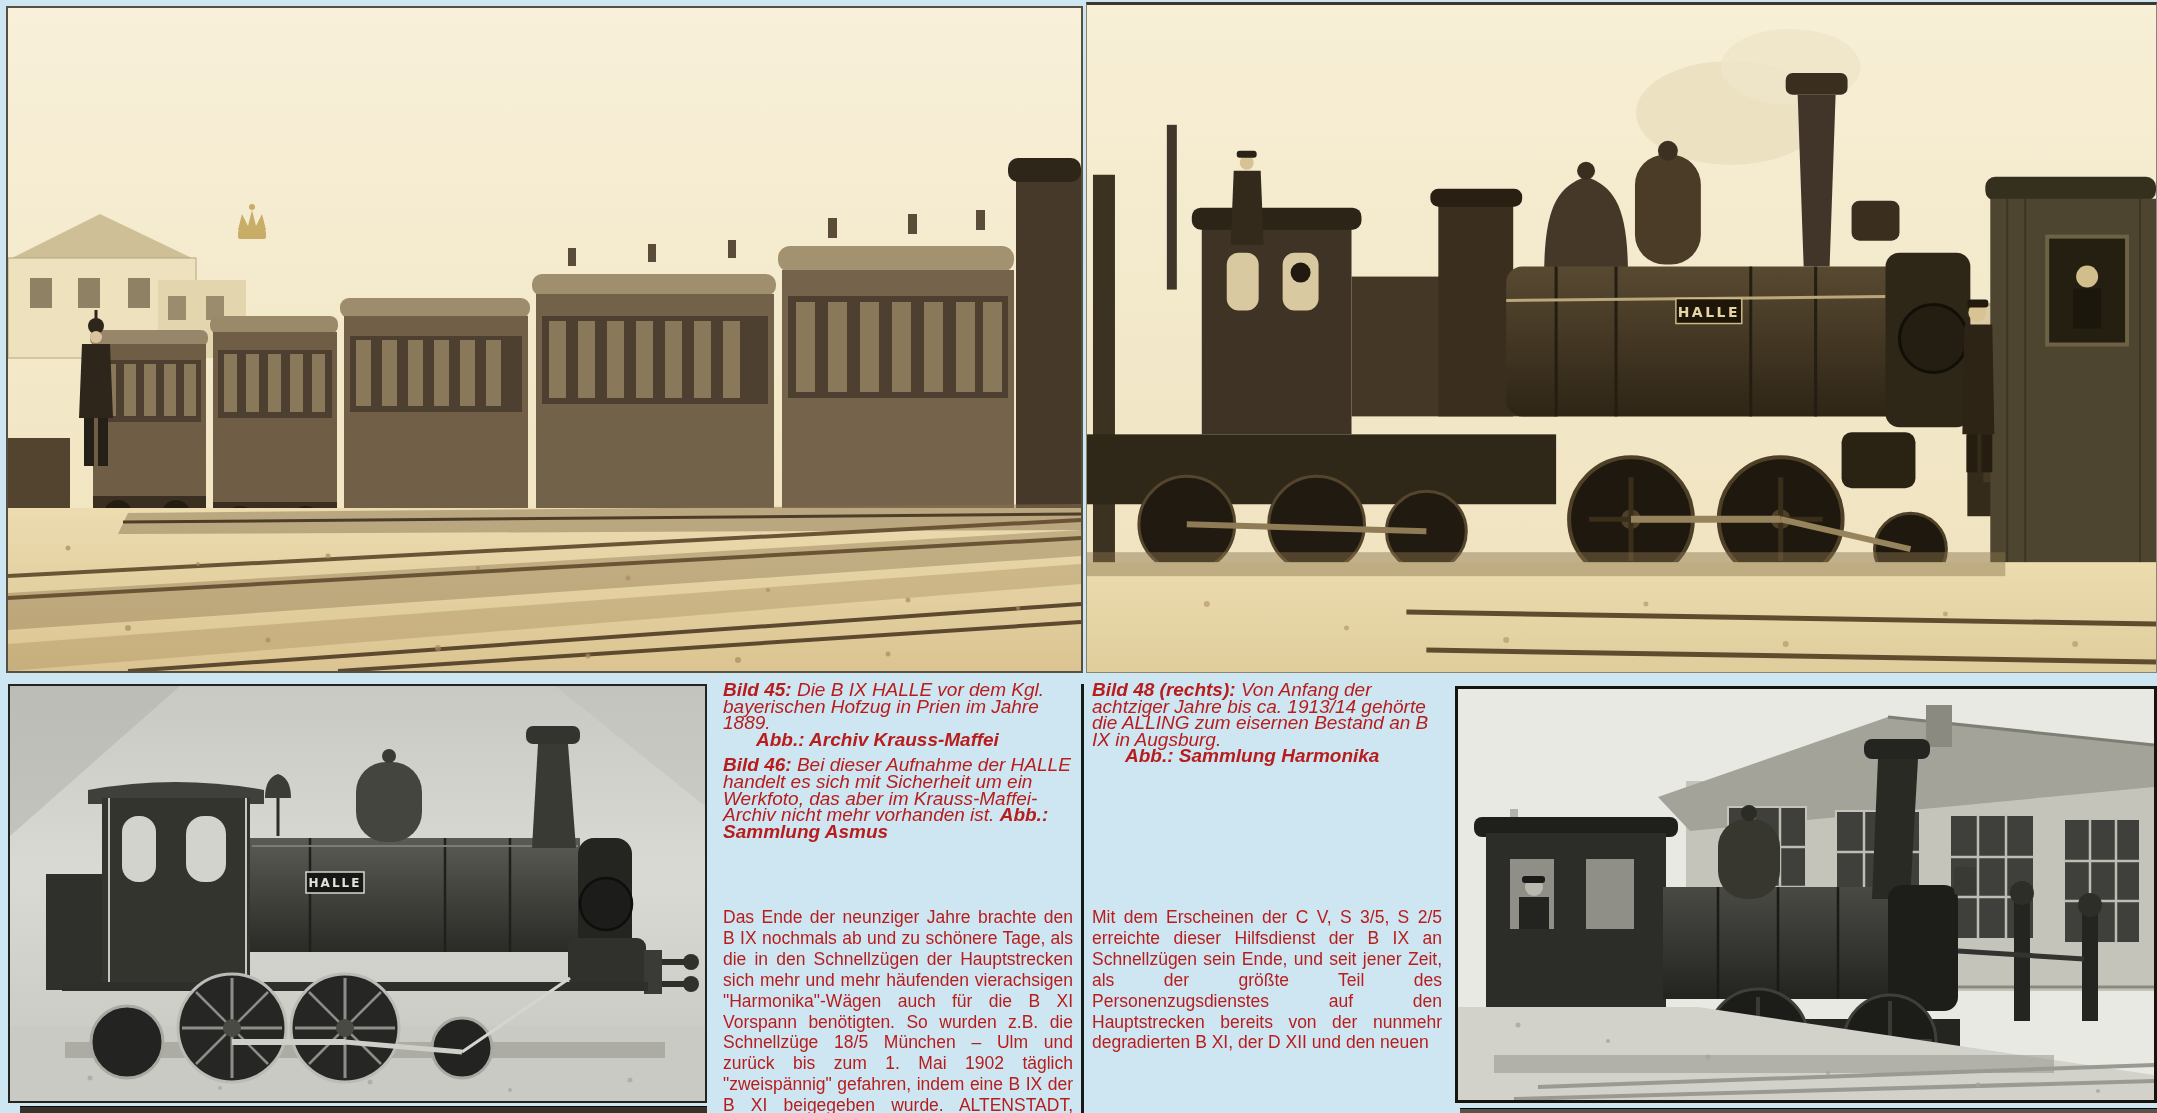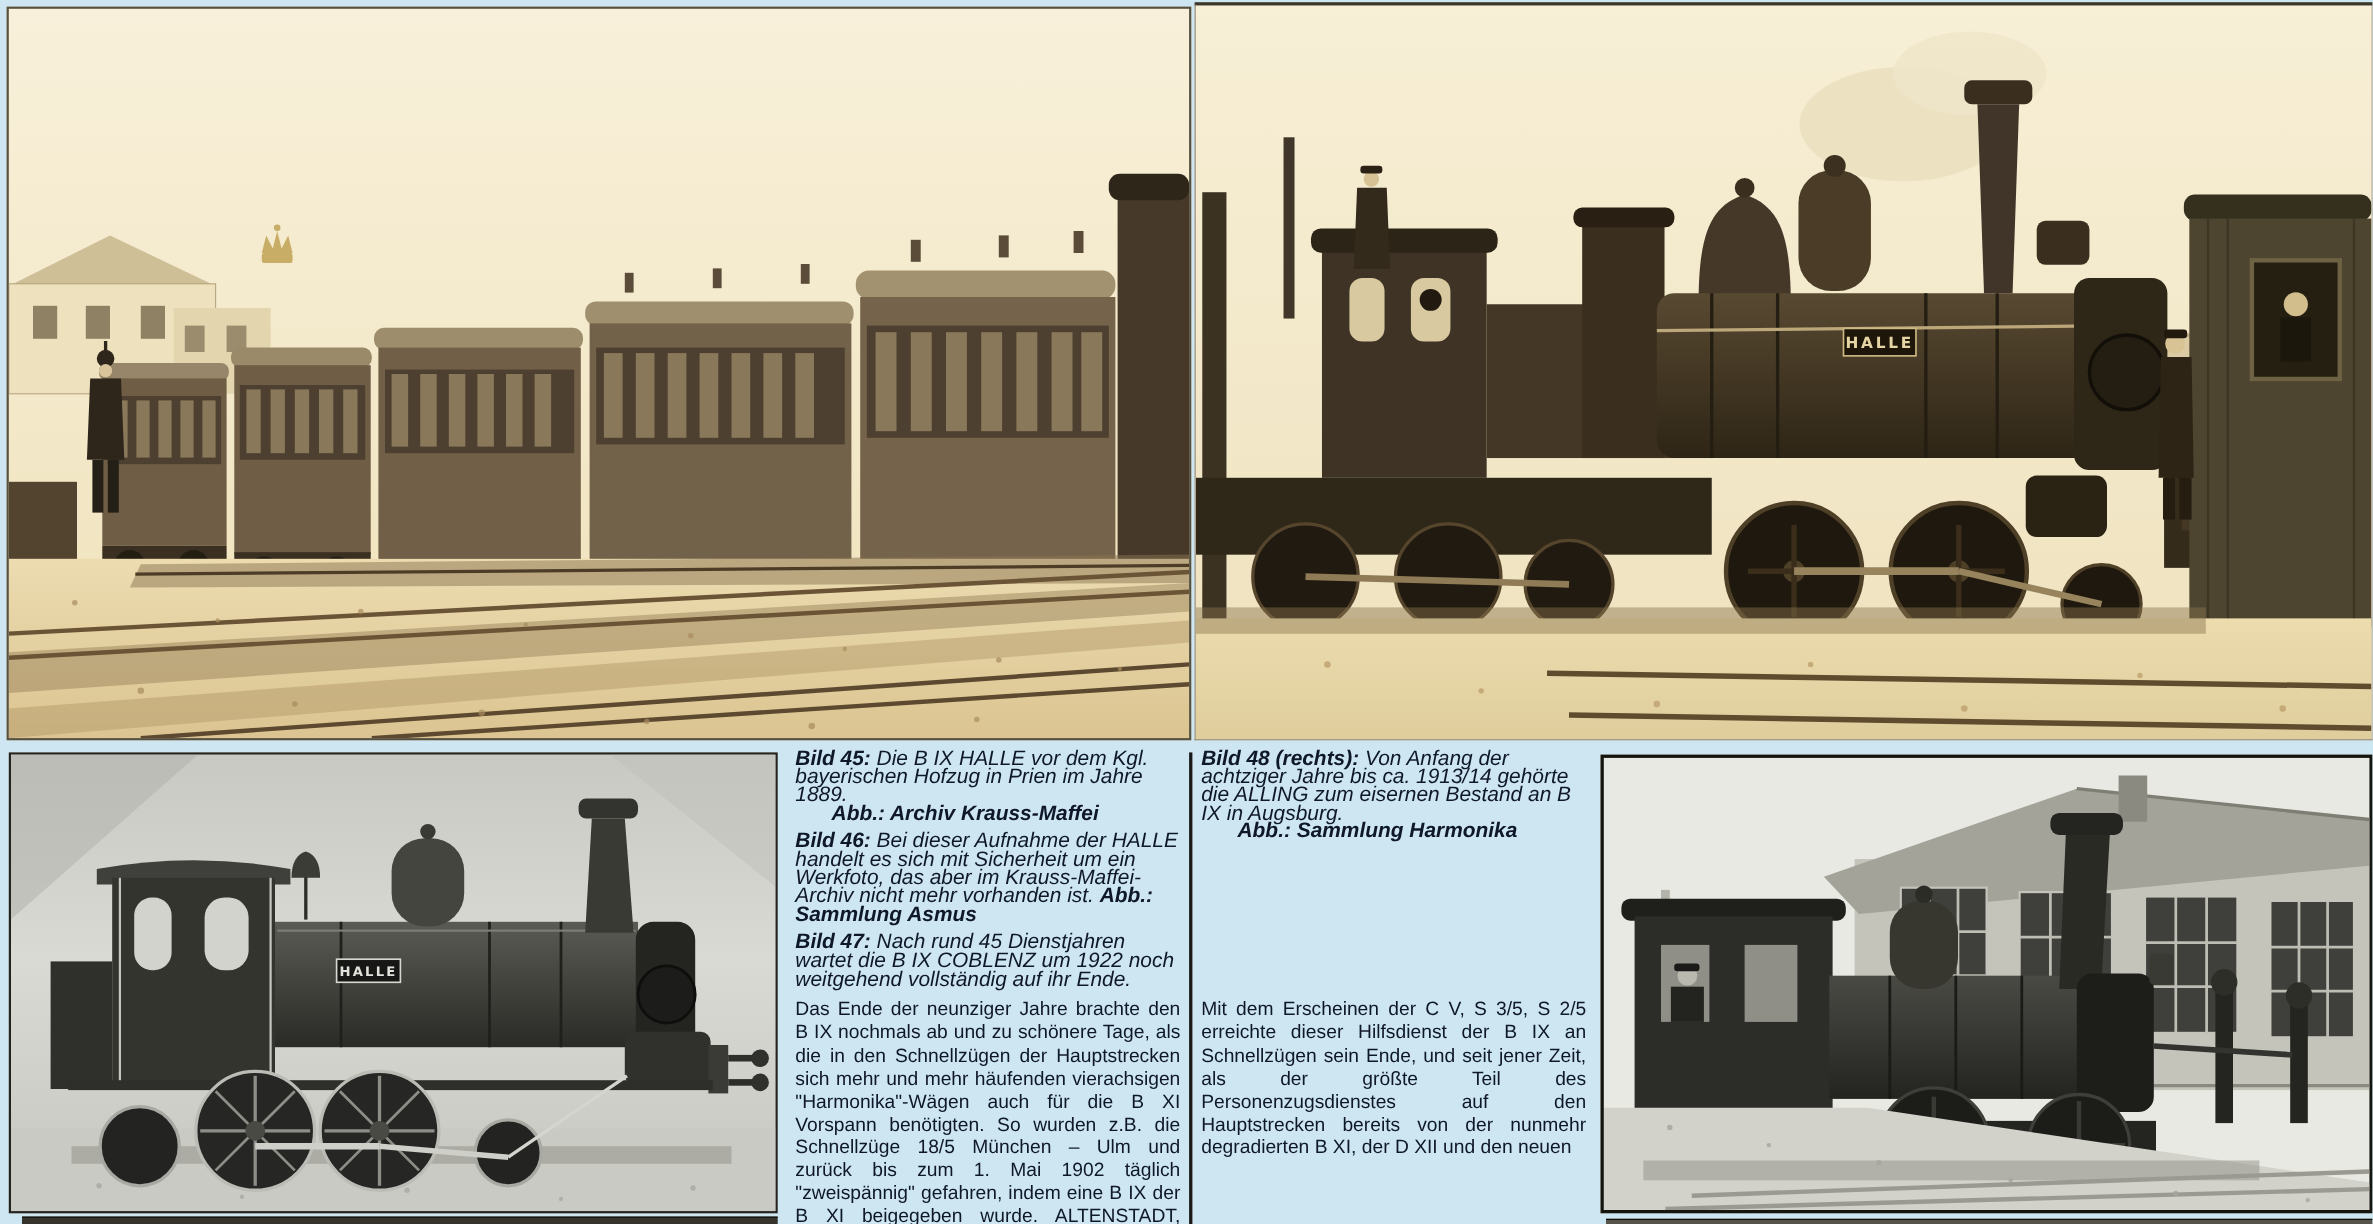--- a/index.html
+++ b/index.html
@@ -1,17 +1,17 @@
 <!DOCTYPE html>
 <html><head>
 <meta charset="utf-8">
 <style>
   html,body{margin:0;padding:0;background:#cde6f1;}
   .page{position:relative;width:2157px;height:1113px;background:#cde6f1;overflow:hidden;
-        font-family:"Liberation Sans",sans-serif;color:#0f172a;}
+        font-family:"Liberation Sans",sans-serif;color:#b91c1c;}
   .photo{position:absolute;box-sizing:border-box;overflow:hidden;}
   .photo svg{display:block;width:100%;height:100%;}
   .ph-tl{left:6px;top:6px;width:1077px;height:667px;border:2px solid #55503f;background:#f5ecd2;}
   .ph-tr{left:1086px;top:2px;width:1071px;height:671px;border:1px solid #8a8474;border-top:3px solid #3c372c;background:#f5ecd2;}
   .ph-bl{left:8px;top:684px;width:699px;height:419px;border:2px solid #23231f;background:#d7d7d2;}
   .ph-br{left:1455px;top:686px;width:702px;height:417px;border:3px solid #15150f;background:#e9e9e3;}
   .strip{position:absolute;background:#35332c;border-top:1.5px solid #0a0a08;}
   .strip-left{left:20px;top:1106px;width:687px;height:7px;}
   .strip-right{left:1460px;top:1108px;width:697px;height:5px;background:#56544a;}
   .col{position:absolute;}
@@ -478,24 +478,20 @@
     <p class="cap">
       <b>Bild 45:</b>
       <span>Die B IX HALLE vor dem Kgl. bayerischen Hofzug in Prien im Jahre 1889.</span>
       <b class="credit-block">Abb.: Archiv Krauss-Maffei</b>
     </p>
     <p class="cap">
       <b>Bild 46:</b>
       <span>Bei dieser Aufnahme der HALLE handelt es sich mit Sicherheit um ein Werkfoto, das aber im Krauss-Maffei-Archiv nicht mehr vorhanden ist.</span>
       <b>Abb.: Sammlung Asmus</b>
     </p>
-    <p class="cap">
-      <b>Bild 47:</b>
-      <span>Nach rund 45 Dienstjahren wartet die B IX COBLENZ um 1922 noch weitgehend vollständig auf ihr Ende.</span>
-    </p>
   </div>
 
   <div class="col caption-col-right">
     <p class="cap">
       <b>Bild 48 (rechts):</b>
       <span>Von Anfang der achtziger Jahre bis ca. 1913/14 gehörte die ALLING zum eisernen Bestand an B IX in Augsburg.</span>
       <b class="credit-block">Abb.: Sammlung Harmonika</b>
     </p>
   </div>
 

